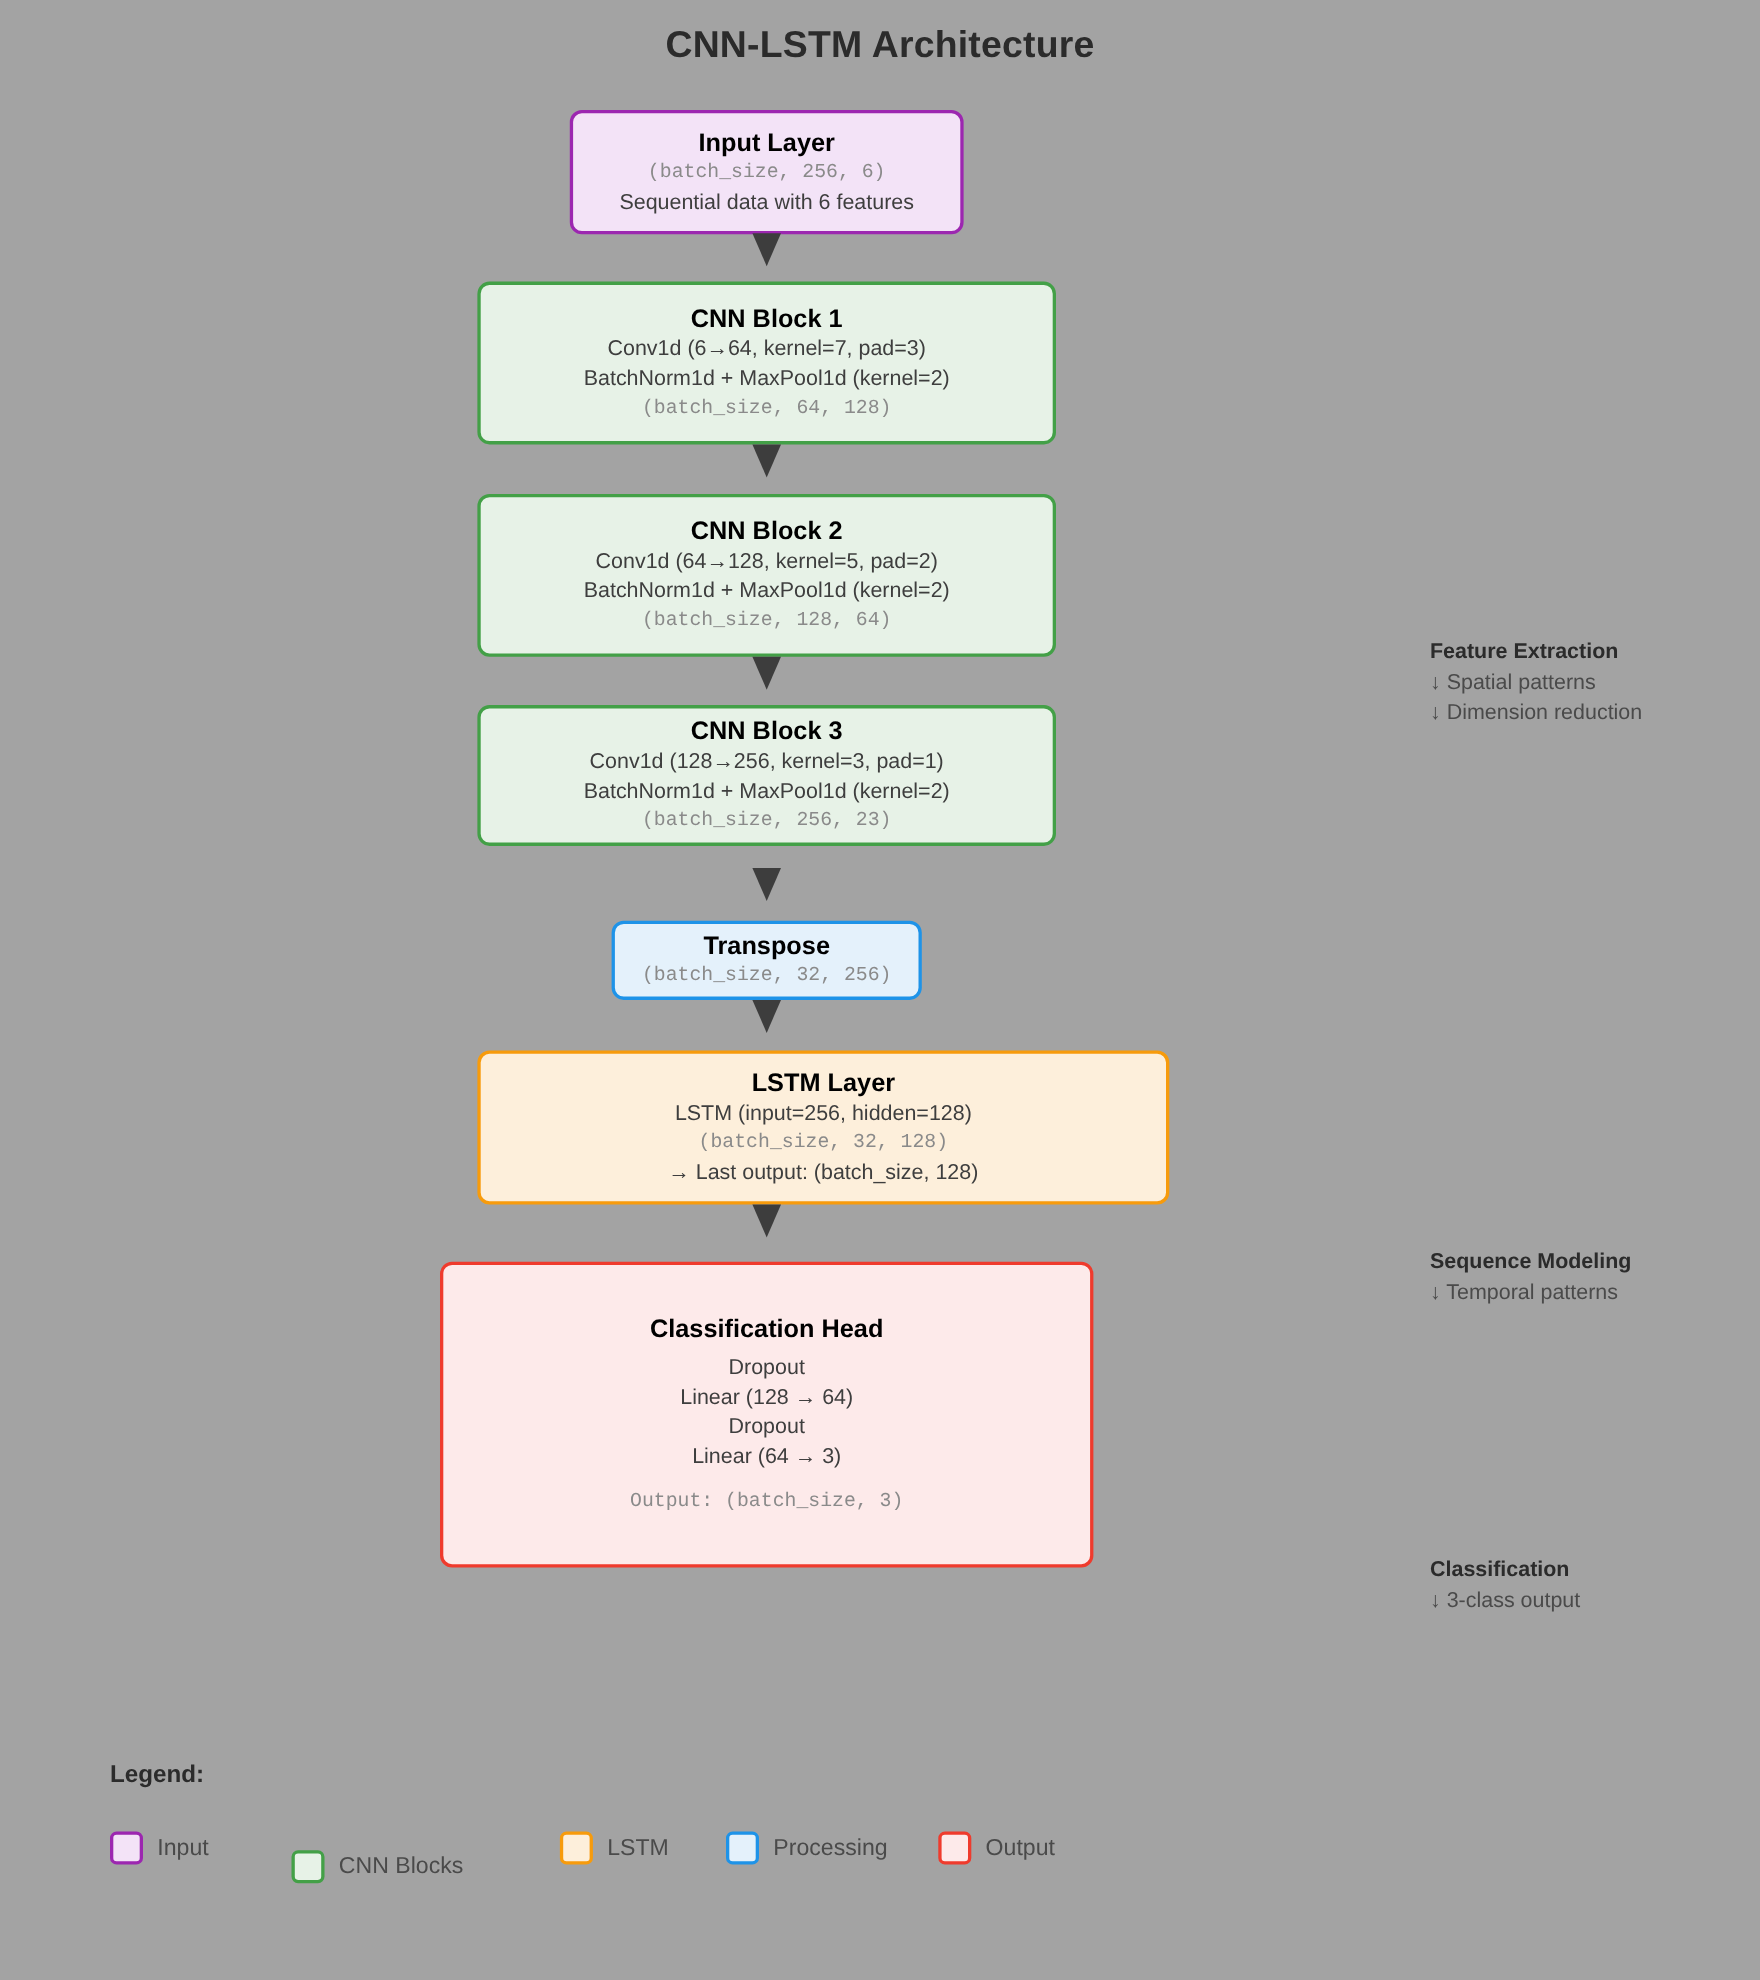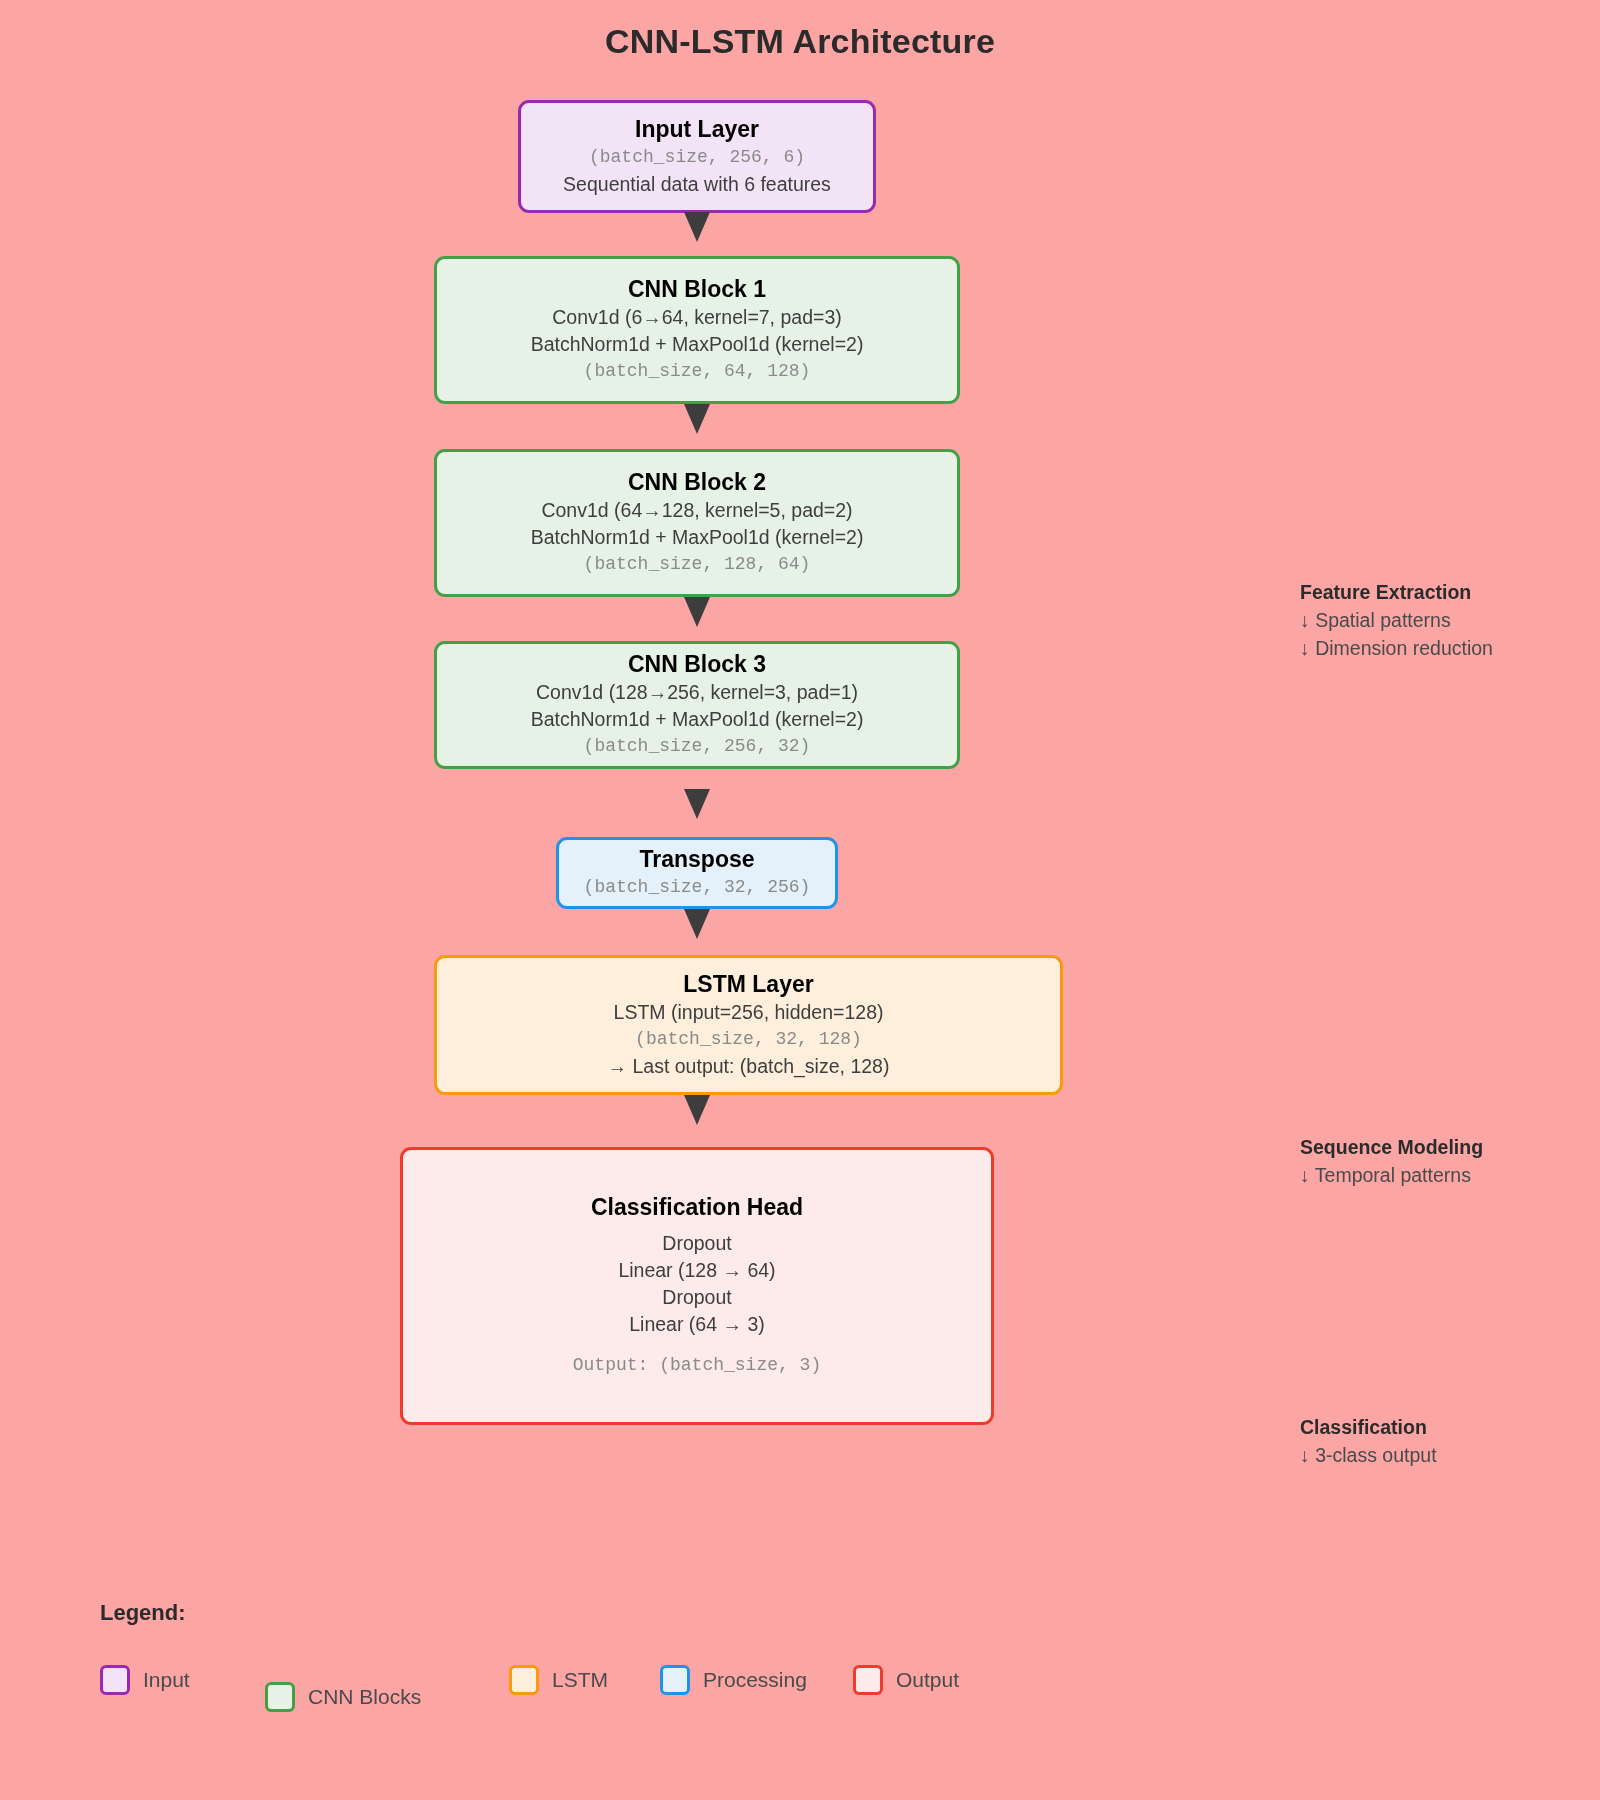--- a/index.html
+++ b/index.html
@@ -5,21 +5,21 @@
   * { box-sizing: border-box; }
   html, body {
     margin: 0; padding: 0;
     background: #ffffff;
     font-family: "Liberation Sans", sans-serif;
   }
   .page {
     position: relative;
     width: 1600px;
     height: 1800px;
-    background: #fca5a5;
+    background: #a3a3a3;
     overflow: hidden;
   }
 
   
   .diagram-title {
     position: absolute;
     top: 22px;
     left: 0;
     width: 1600px;
     text-align: center;
@@ -141,21 +141,21 @@
     <div class="n-line">Conv1d (64→128, kernel=5, pad=2)</div>
     <div class="n-line">BatchNorm1d + MaxPool1d (kernel=2)</div>
     <div class="n-shape">(batch_size, 128, 64)</div>
   </div>
   <div class="arrow" style="left:684px; top:597px;"></div>
 
   <div class="node n-cnn" style="left:434px; top:641px; width:526px; height:128px;">
     <div class="n-title">CNN Block 3</div>
     <div class="n-line">Conv1d (128→256, kernel=3, pad=1)</div>
     <div class="n-line">BatchNorm1d + MaxPool1d (kernel=2)</div>
-    <div class="n-shape">(batch_size, 256, 32)</div>
+    <div class="n-shape">(batch_size, 256, 23)</div>
   </div>
   <div class="arrow" style="left:684px; top:789px;"></div>
 
   <div class="node n-proc" style="left:556px; top:837px; width:282px; height:72px;">
     <div class="n-title">Transpose</div>
     <div class="n-shape">(batch_size, 32, 256)</div>
   </div>
   <div class="arrow" style="left:684px; top:909px;"></div>
 
   <div class="node n-lstm" style="left:434px; top:955px; width:629px; height:140px;">

